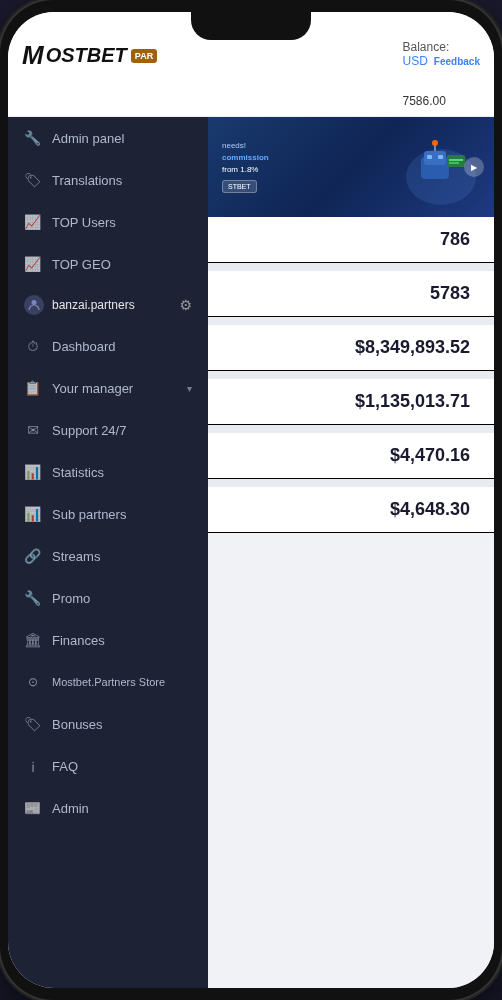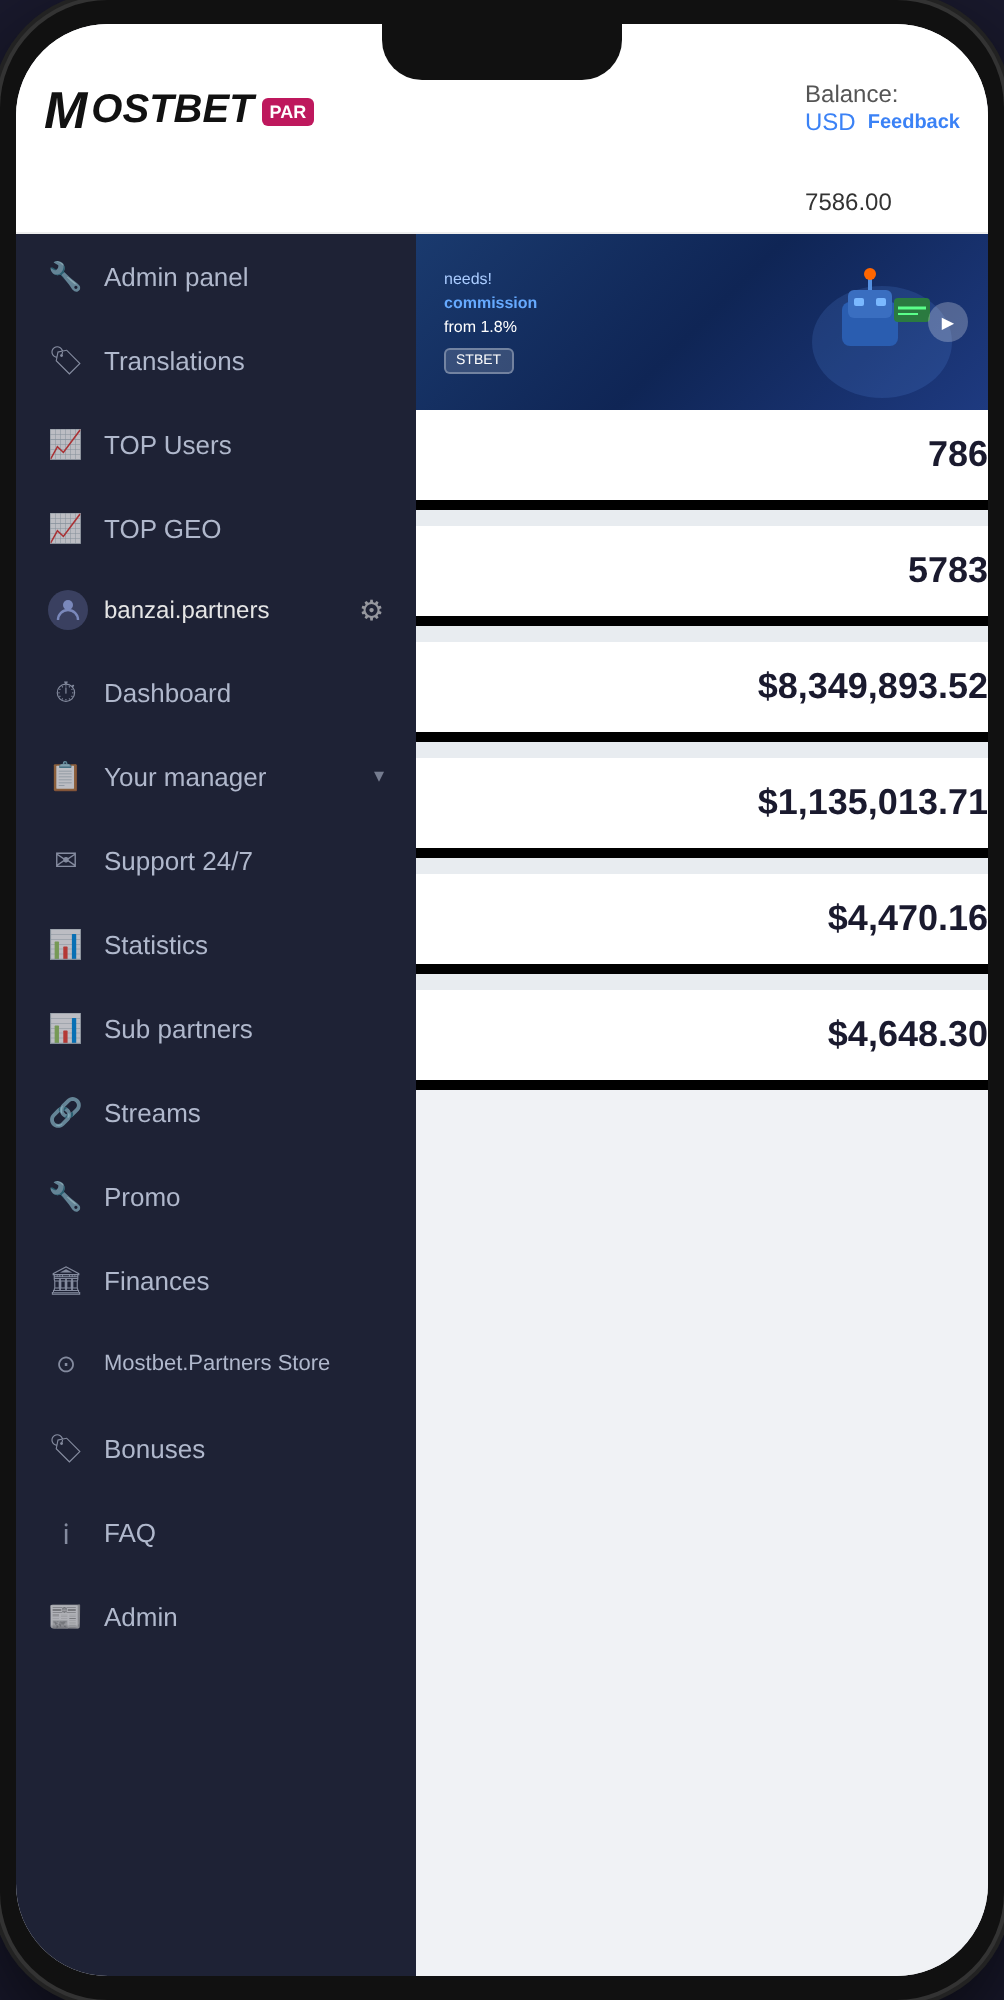--- a/index.html
+++ b/index.html
@@ -140,35 +140,35 @@
       background: #f0f2f5;
       overflow-y: auto;
       overflow-x: hidden;
     }
 
     .content::-webkit-scrollbar { display: none; }
 
     
     .banner {
       width: 100%;
-      height: 88px;
+      height: 100px;
       background: linear-gradient(135deg, #1a3a6e 0%, #0f2555 50%, #1e3a80 100%);
       position: relative;
       overflow: hidden;
       display: flex;
       align-items: center;
       padding: 8px;
     }
 
     
     .stats-card {
       background: #fff;
       margin: 0;
-      padding: 12px 0;
-      border-bottom: 5px solid #000000;
+      padding: 12px 24px;
+      border-bottom: 1px solid #000000;
       display: flex;
       align-items: center;
       justify-content: flex-end;
     }
 
     .stats-value {
       font-size: 18px;
       font-weight: 600;
       color: #1a1a2e;
     }
@@ -182,21 +182,21 @@
 <body>
 
 <div class="phone-frame">
   <div class="phone-screen">
     <div class="notch"></div>
 
     <div style="background:#fff; padding: 28px 14px 0; display:flex; align-items:flex-start; justify-content:space-between; border-bottom:1px solid #eee;">
       <div class="logo" style="padding-bottom:8px;">
         <span style="font-size:26px; font-weight:900; color:#111; font-style:italic;">M</span>
         <span style="font-size:20px; font-weight:700; color:#111; font-style:italic;">OSTBET</span>
-        <span style="background:#be185d; color:#fff; font-size:9px; font-weight:700; padding:2px 4px; border-radius:3px; margin-left:2px; font-style:normal;">PAR</span>
+        <span style="background:#a16207; color:#fff; font-size:9px; font-weight:700; padding:2px 4px; border-radius:3px; margin-left:2px; font-style:normal;">PAR</span>
       </div>
       <div style="display:flex; flex-direction:column; align-items:flex-start; padding-bottom:8px;">
         <span style="font-size:12px; color:#555;">Balance:</span>
         <div style="display:flex; align-items:center; gap:6px;">
           <span style="font-size:12px; color:#3b82f6;">USD</span>
           <a style="color:#3b82f6; font-size:10px; font-weight:600; text-decoration:none;">Feedback</a>
         </div>
         <span style="font-size:12px; color:#333;margin-top:26px;">7586.00</span>
       </div>
     </div>

